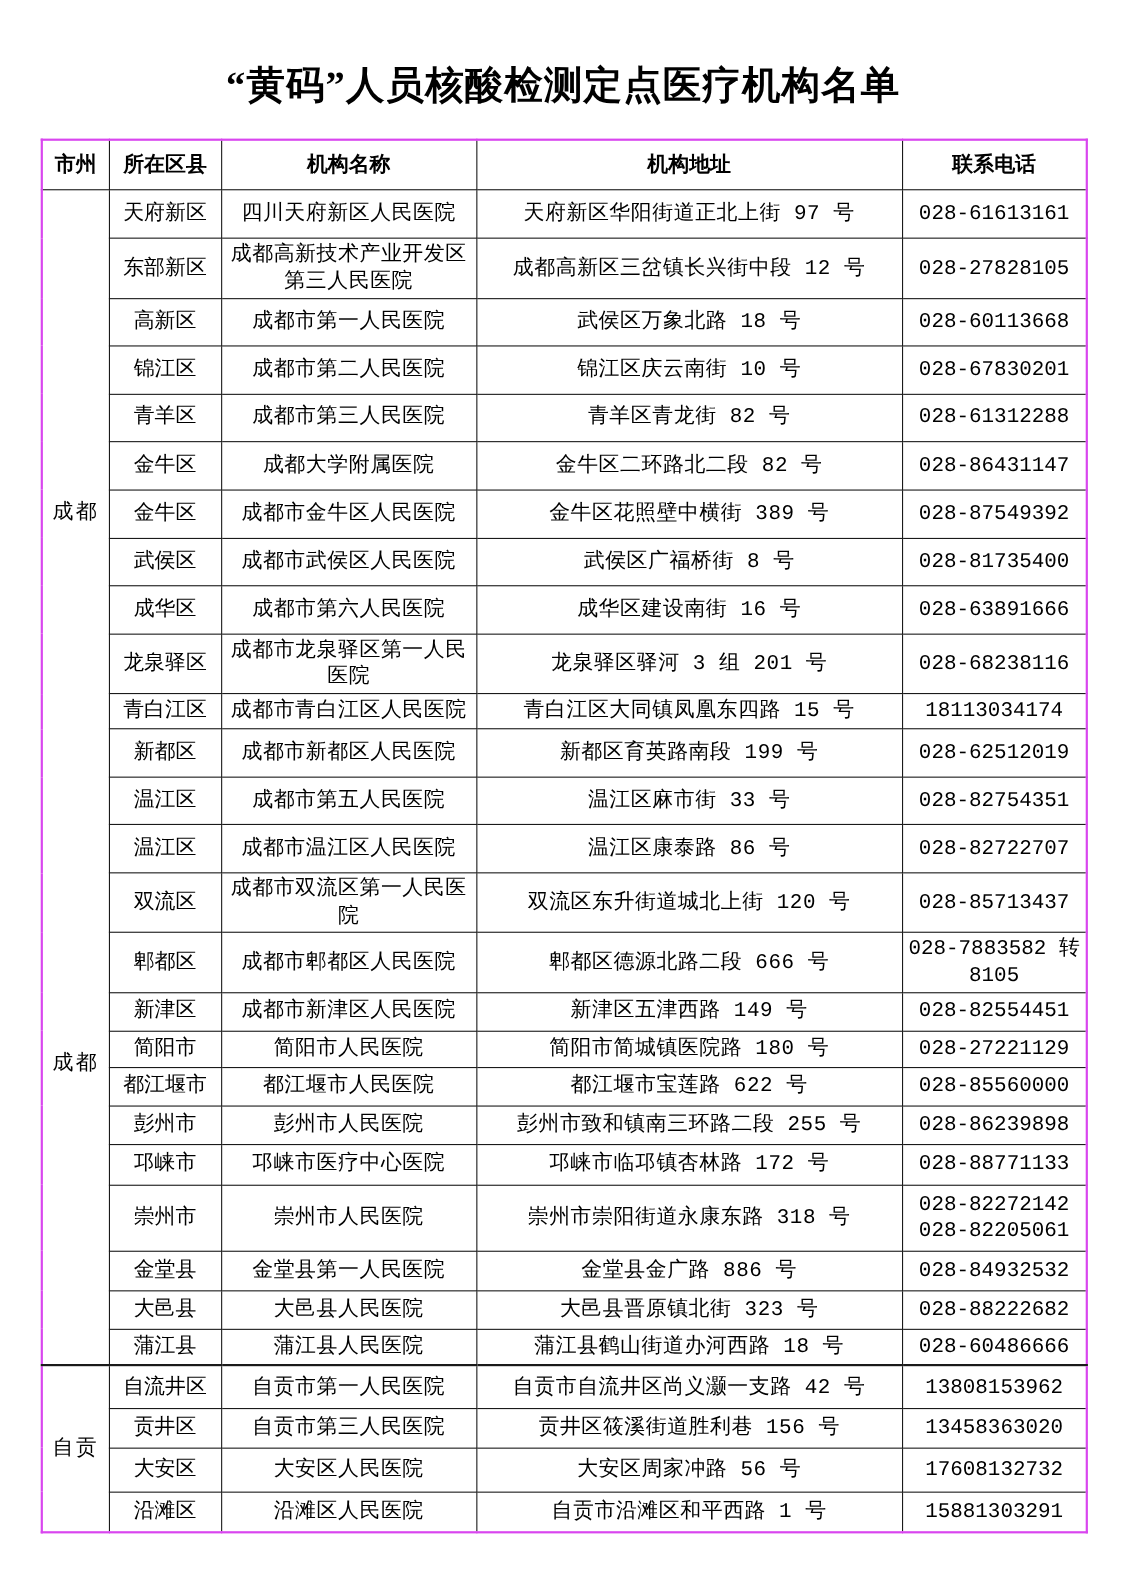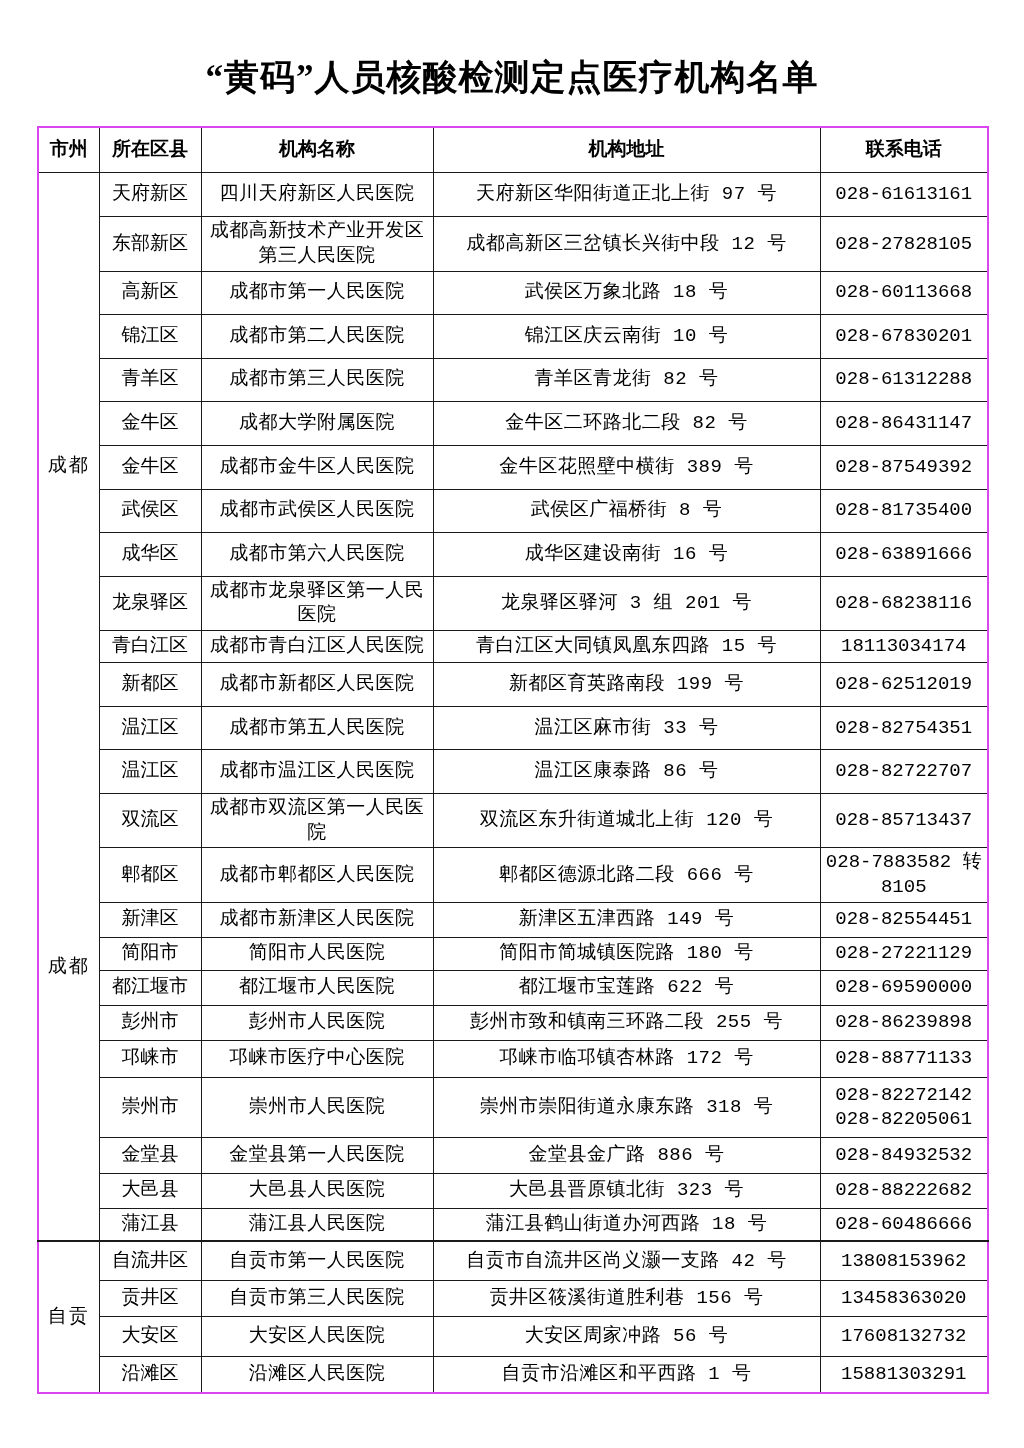--- a/index.html
+++ b/index.html
@@ -186,21 +186,21 @@
         <tr style="height: 33px;">
           <td class="district-cell">简阳市</td>
           <td class="name-cell">简阳市人民医院</td>
           <td class="address-cell">简阳市简城镇医院路 180 号</td>
           <td class="phone-cell">028-27221129</td>
         </tr>
         <tr style="height: 35px;">
           <td class="district-cell">都江堰市</td>
           <td class="name-cell">都江堰市人民医院</td>
           <td class="address-cell">都江堰市宝莲路 622 号</td>
-          <td class="phone-cell">028-69590000</td>
+          <td class="phone-cell">028-85560000</td>
         </tr>
         <tr style="height: 35px;">
           <td class="district-cell">彭州市</td>
           <td class="name-cell">彭州市人民医院</td>
           <td class="address-cell">彭州市致和镇南三环路二段 255 号</td>
           <td class="phone-cell">028-86239898</td>
         </tr>
         <tr style="height: 37px; margin-left: 16px;">
           <td class="district-cell">邛崃市</td>
           <td class="name-cell">邛崃市医疗中心医院</td>

